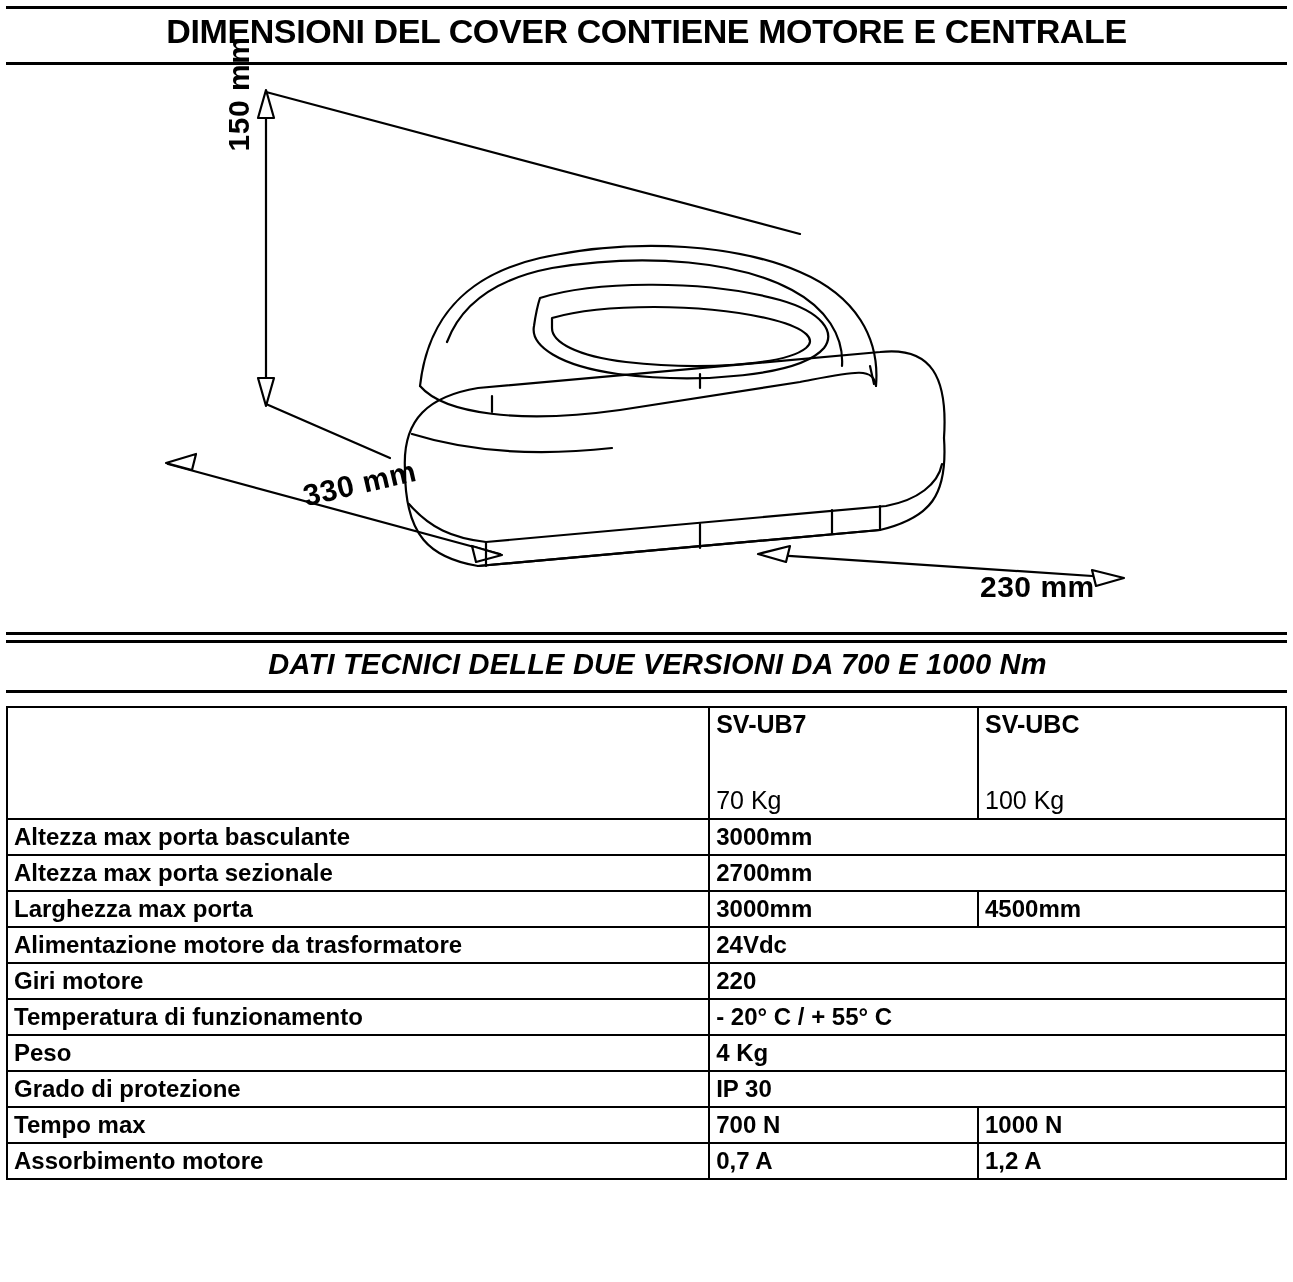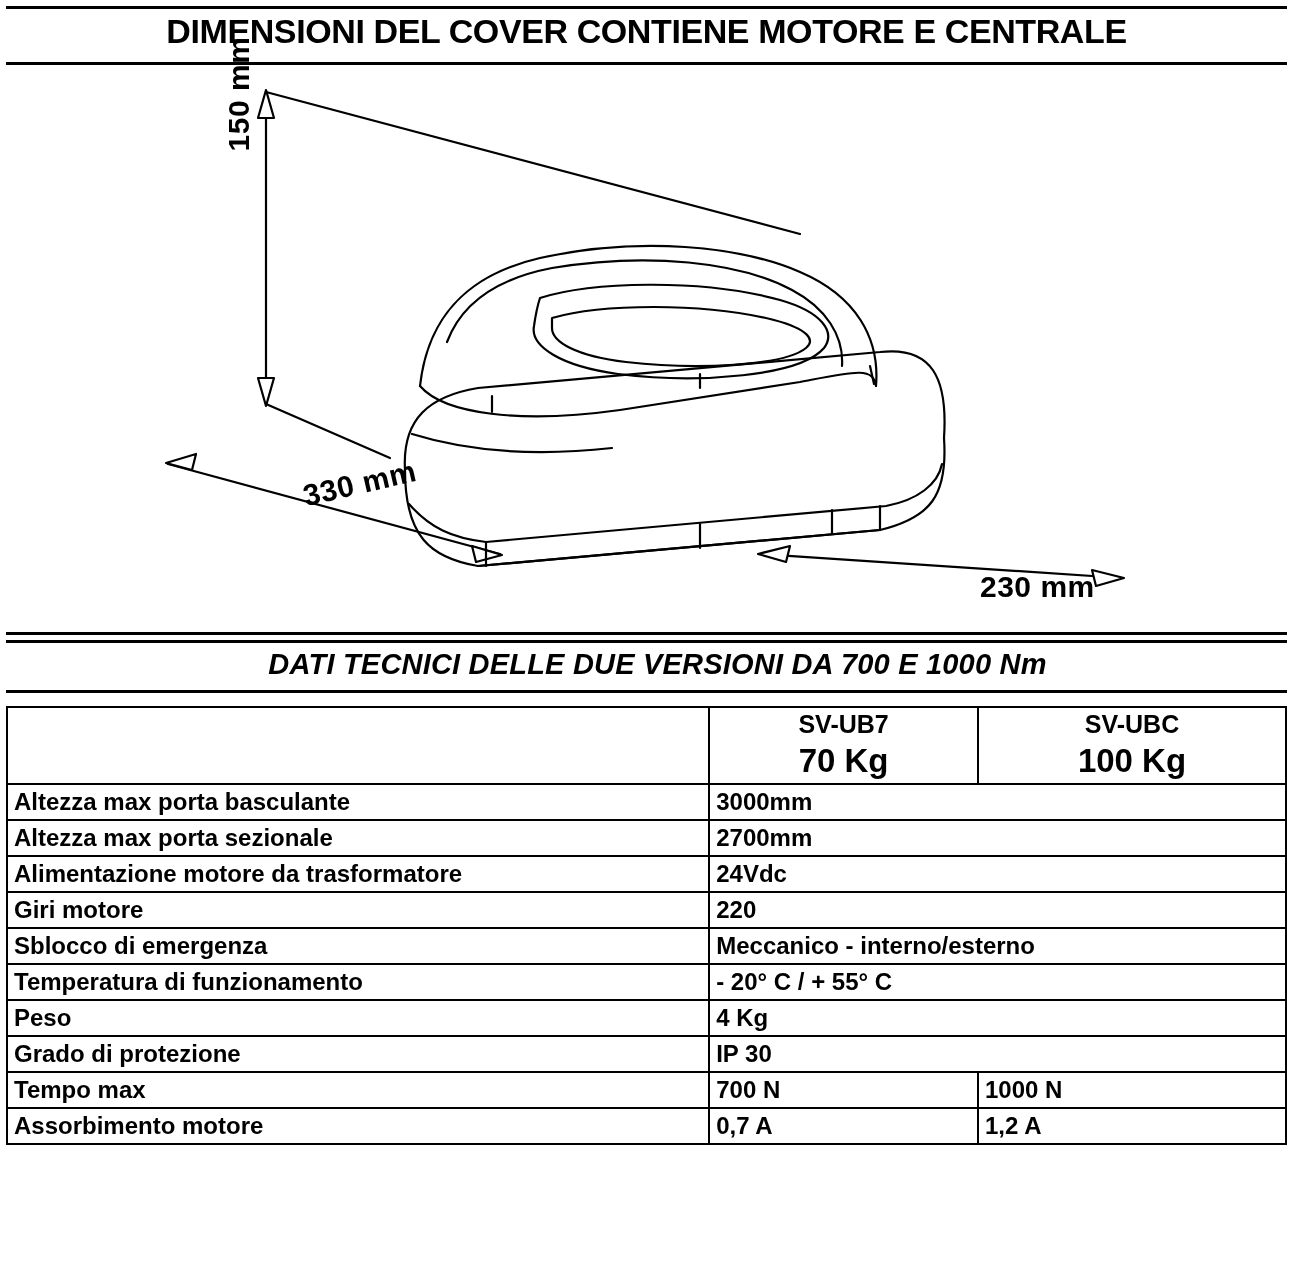--- a/index.html
+++ b/index.html
@@ -124,27 +124,26 @@
     border-radius: 11px;
   }
   td.val {
     text-align: left;
   }
   .col-label { width: 700px; }
   .col-a { width: 268px; }
   .col-b { width: 307px; }
 
   .head-cell {
-    text-align: center;
     vertical-align: middle;
     height: 76px;
     line-height: 1.25;
   }
   .head-cell .code { display: block; font-size: 25px; font-weight: bold; }
-  .head-cell .kg { display: block; font-size: 33px; font-weight: bold; }
+  .head-cell .kg { display: block; font-size: 25px; font-weight: normal; margin-top: 45px; }
 
   td.blank-head {
     border-left: none;
     border-top: none;
     border-bottom: none;
   }
 </style>
 </head>
 <body>
 
@@ -253,30 +252,31 @@
 
       <tr>
         <td class="label-cell">Altezza max porta basculante</td>
         <td class="val" colspan="2">3000mm</td>
       </tr>
       <tr>
         <td class="label-cell">Altezza max porta sezionale</td>
         <td class="val" colspan="2">2700mm</td>
       </tr>
       <tr>
+        <td class="label-cell"> Larghezza max porta</td>
+        <td class="val">3000mm</td>
+        <td class="val">4500mm</td>
+      </tr>
+      <tr>
         <td class="label-cell">Alimentazione  motore da trasformatore</td>
         <td class="val" colspan="2">24Vdc</td>
       </tr>
       <tr>
         <td class="label-cell"> Giri motore</td>
         <td class="val" colspan="2">220</td>
-      </tr>
-      <tr>
-        <td class="label-cell"> Sblocco di emergenza</td>
-        <td class="val" colspan="2">Meccanico - interno/esterno</td>
       </tr>
       <tr>
         <td class="label-cell"> Temperatura di funzionamento</td>
         <td class="val" colspan="2">- 20° C / + 55° C</td>
       </tr>
       <tr>
         <td class="label-cell"> Peso</td>
         <td class="val" colspan="2">4 Kg</td>
       </tr>
       <tr>

